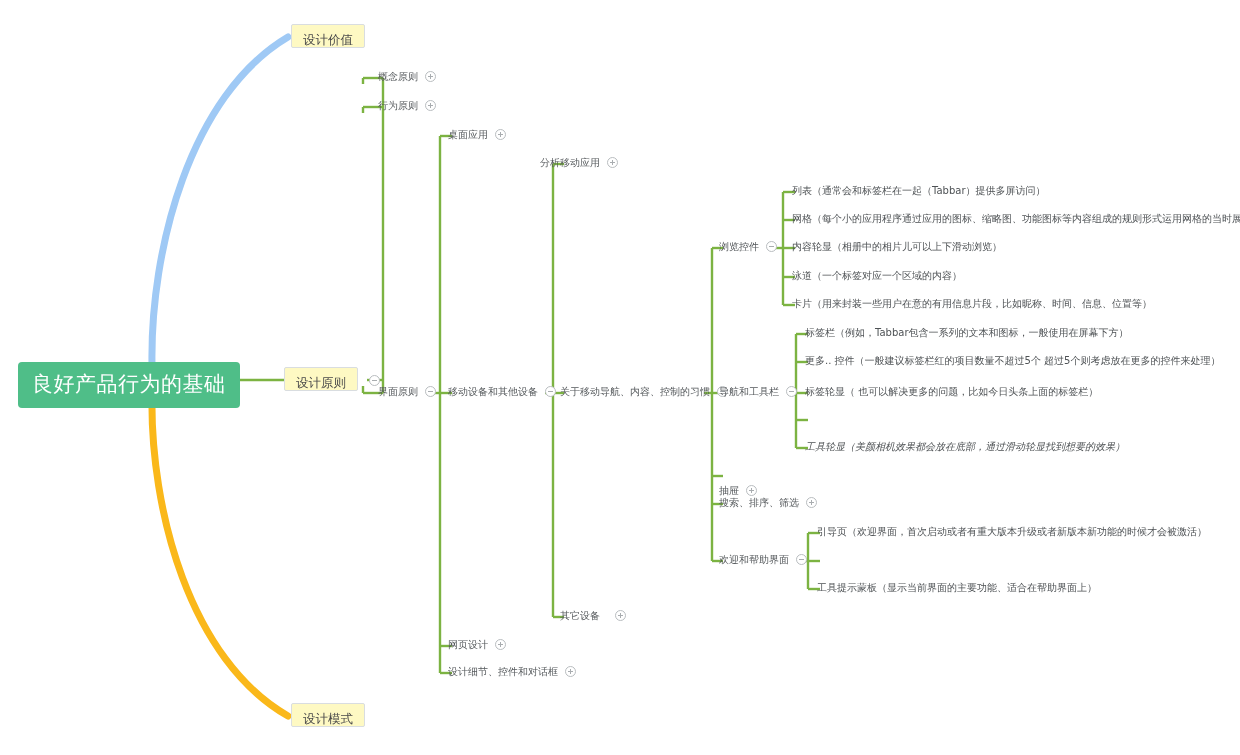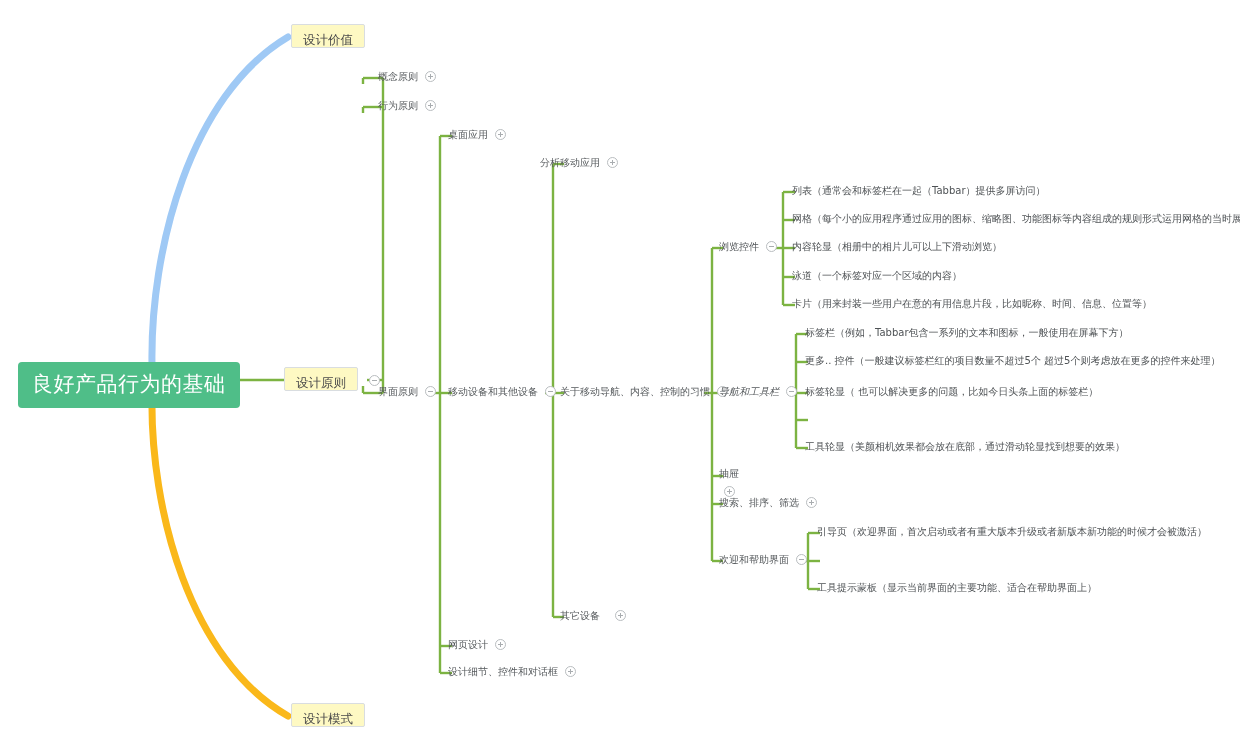--- a/index.html
+++ b/index.html
@@ -221,26 +221,26 @@
   <div class="txt-node" style="left:560px; top:610px;gap:15px;">
     <span class="lbl">其它设备</span>
     <span class="toggle plus"></span>
   </div>
 
   <div class="txt-node" style="left:719px; top:241px;">
     <span class="lbl">浏览控件</span>
     <span class="toggle"></span>
   </div>
 
-  <div class="txt-node" style="left:719px; top:386px;font-style:italic;">
+  <div class="txt-node" style="left:719px; top:386px;">
     <span class="lbl">导航和工具栏</span>
     <span class="toggle"></span>
   </div>
 
-  <div class="txt-node" style="left:719px; top:469px;flex-direction:column;">
+  <div class="txt-node" style="left:719px; top:485px;">
     <span class="lbl">抽屉</span>
     <span class="toggle plus"></span>
   </div>
 
   <div class="txt-node" style="left:719px; top:497px;">
     <span class="lbl">搜索、排序、筛选</span>
     <span class="toggle plus"></span>
   </div>
 
   <div class="txt-node" style="left:719px; top:554px;">
@@ -250,18 +250,18 @@
 
   <div class="txt-node leaf" style="left:792px; top:186px;">列表（通常会和标签栏在一起（Tabbar）提供多屏访问）</div>
   <div class="txt-node leaf" style="left:792px; top:214px;">网格（每个小的应用程序通过应用的图标、缩略图、功能图标等内容组成的规则形式运用网格的当时展现）</div>
   <div class="txt-node leaf" style="left:792px; top:242px;">内容轮显（相册中的相片儿可以上下滑动浏览）</div>
   <div class="txt-node leaf" style="left:792px; top:271px;">泳道（一个标签对应一个区域的内容）</div>
   <div class="txt-node leaf" style="left:792px; top:299px;">卡片（用来封装一些用户在意的有用信息片段，比如昵称、时间、信息、位置等）</div>
 
   <div class="txt-node leaf" style="left:805px; top:328px;">标签栏（例如，Tabbar包含一系列的文本和图标，一般使用在屏幕下方）</div>
   <div class="txt-node leaf" style="left:805px; top:356px;">更多.. 控件（一般建议标签栏红的项目数量不超过5个 超过5个则考虑放在更多的控件来处理）</div>
   <div class="txt-node leaf" style="left:805px; top:387px;">标签轮显（ 也可以解决更多的问题，比如今日头条上面的标签栏）</div>
-  <div class="txt-node leaf" style="left:805px; top:442px;">工具轮显（美颜相机效果都会放在底部，通过滑动轮显找到想要的效果）</div>
+  <div class="txt-node leaf" style="left:805px; top:442px;font-style:italic;">工具轮显（美颜相机效果都会放在底部，通过滑动轮显找到想要的效果）</div>
 
   <div class="txt-node leaf" style="left:817px; top:527px;">引导页（欢迎界面，首次启动或者有重大版本升级或者新版本新功能的时候才会被激活）</div>
   <div class="txt-node leaf" style="left:817px; top:583px;">工具提示蒙板（显示当前界面的主要功能、适合在帮助界面上）</div>
 
 </div>
 
 </body></html>

